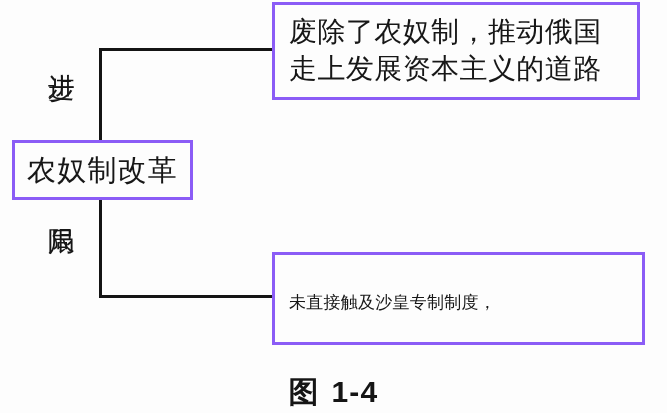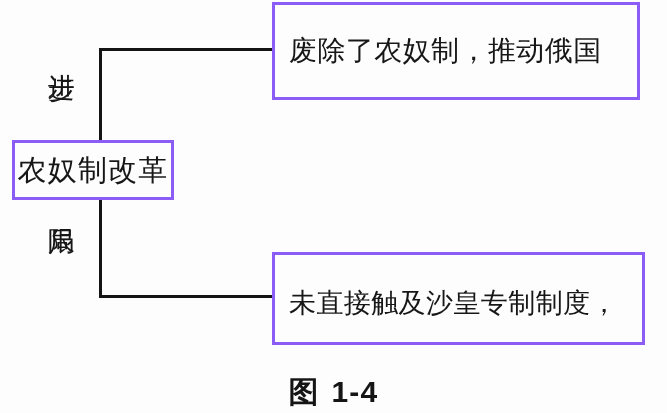--- a/index.html
+++ b/index.html
@@ -35,21 +35,21 @@
     font-family: "DejaVu Sans", "Liberation Sans", sans-serif;
     letter-spacing: 0.06em;
     white-space: nowrap;
     line-height: 1.18;
   }
 
   
   #node-root {
     left: 12px;
     top: 140px;
-    width: 162px;
+    width: 181px;
     height: 60px;
   }
   #node-root .node-line {
     font-size: 29px;
     letter-spacing: 0.04em;
   }
 
   
   #node-progress {
     left: 272px;
@@ -70,21 +70,21 @@
   #node-limitation {
     left: 272px;
     top: 252px;
     width: 373px;
     height: 93px;
     padding: 2px 8px 2px 14px;
     align-items: flex-start;
     justify-content: center;
   }
   #node-limitation .node-line {
-    font-size: 27px;
+    font-size: 17px;
     letter-spacing: 0.015em;
     line-height: 1.32;
     margin-top: 8px;
   }
 
   
   .conn {
     position: absolute;
     background: #141414;
   }
@@ -146,20 +146,21 @@
   <div class="branch-label" id="label-progress">进步</div>
 
   <div class="branch-label" id="label-limitation">局限</div>
 
   <div class="node-box" id="node-root">
     <div class="node-line">农奴制改革</div>
   </div>
 
   <div class="node-box" id="node-progress">
     <div class="node-line">废除了农奴制，推动俄国</div>
+    <div class="node-line">走上发展资本主义的道路</div>
   </div>
 
   <div class="node-box" id="node-limitation">
     <div class="node-line">未直接触及沙皇专制制度，</div>
   </div>
 
   <div id="figure-caption">
     <span class="cap-word">图</span>
     <span class="cap-index">1-4</span>
   </div>

